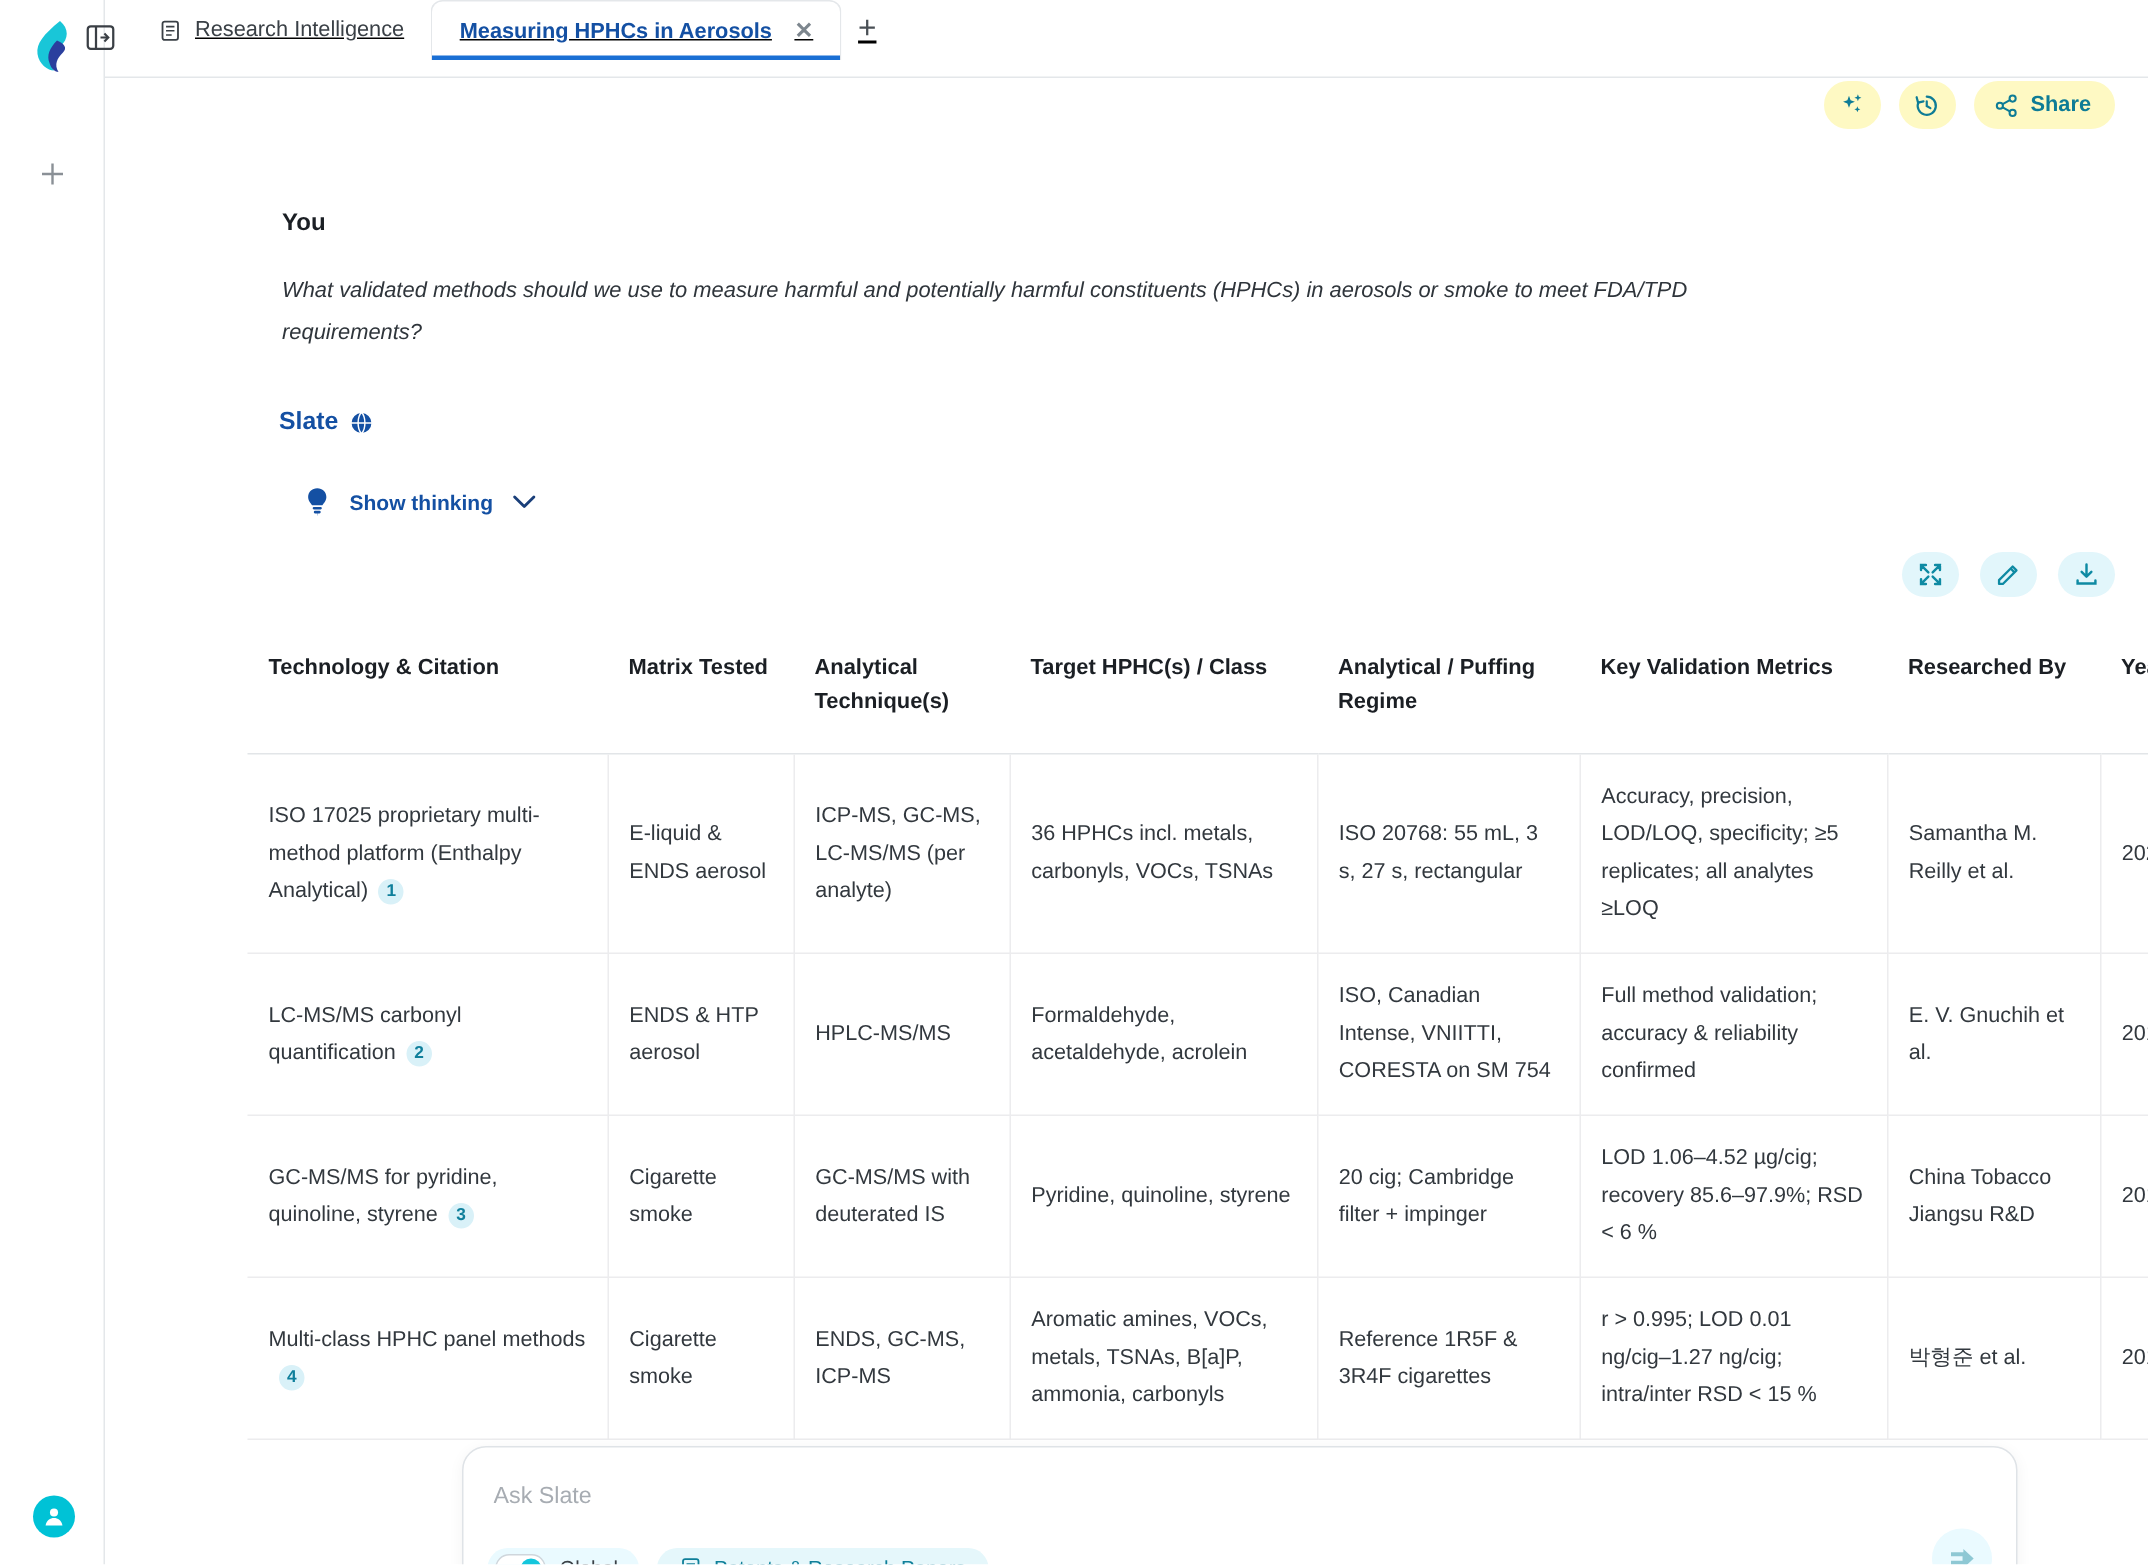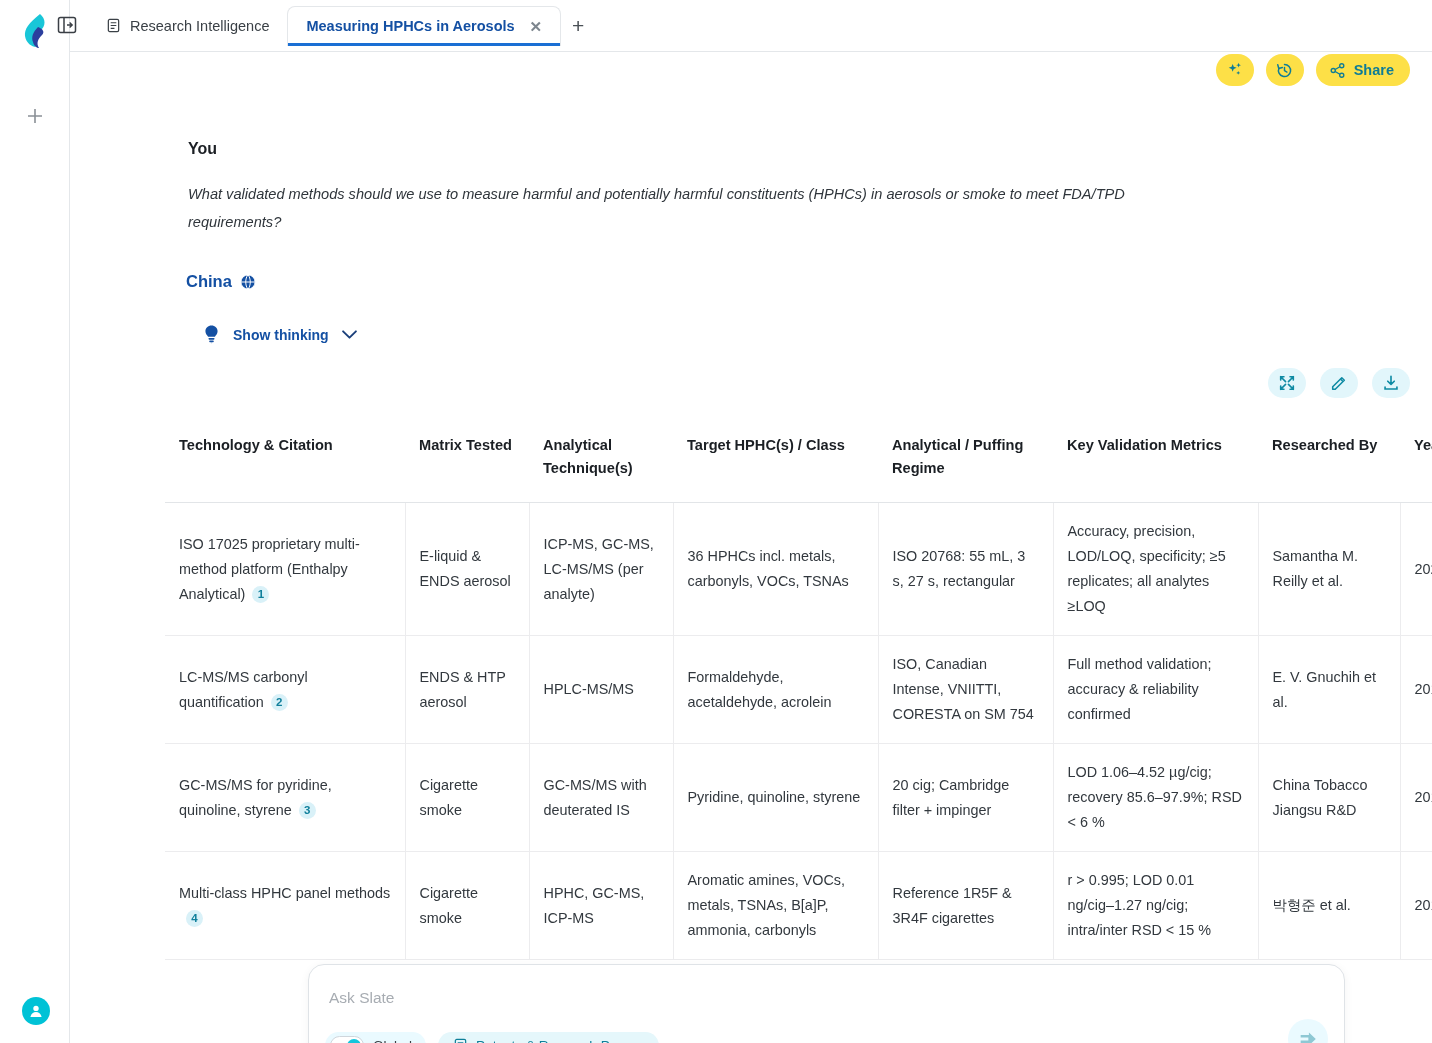--- a/index.html
+++ b/index.html
@@ -29,22 +29,23 @@
     position: absolute; left: 22px; top: 997px;
     width: 28px; height: 28px; border-radius: 50%;
     background: #00c2d6; display: flex; align-items: center; justify-content: center;
     cursor: pointer;
   }
 
   
   #tabbar {
     position: absolute; left: 70px; top: 0; right: 0; height: 52px;
     background: #ffffff; border-bottom: 1px solid #e4e7ea;
-    display: flex; align-items: center; padding-left: 18px; gap: 0;
+    display: flex; align-items: flex-start; padding-left: 18px; gap: 0;
     z-index: 4;
+    text-decoration: underline;
   }
   #sidebar-toggle {
     position: absolute; left: 56px; top: 14px;
     width: 22px; height: 22px; color: #3a3f45; cursor: pointer; z-index: 6;
   }
   .tab {
     height: 40px; display: flex; align-items: center; gap: 9px;
     padding: 0 18px; border-radius: 8px 8px 0 0;
     font-size: 14.5px; color: #3a4046; cursor: pointer;
     background: transparent; position: relative; white-space: nowrap;
@@ -66,21 +67,21 @@
   #main {
     position: absolute; left: 70px; top: 52px; right: 0; bottom: 0;
     background: #ffffff; overflow: hidden;
   }
 
   #top-actions {
     position: absolute; right: 22px; top: 2px;
     display: flex; align-items: center; gap: 12px;
   }
   .pill-btn {
-    background: #fde047; border-radius: 999px; height: 32px;
+    background: #fef9c3; border-radius: 999px; height: 32px;
     display: flex; align-items: center; justify-content: center;
     color: #0e7c96; cursor: pointer; border: none;
   }
   .pill-btn.icon-only { width: 38px; }
   #share-btn { padding: 0 16px 0 13px; gap: 8px; font-size: 14.5px; font-weight: bold; }
 
   #you-label {
     position: absolute; left: 118px; top: 88px;
     font-size: 16px; font-weight: bold; color: #1b1f24;
   }
@@ -251,21 +252,21 @@
         </svg>
       </span>
       <span>Share</span>
     </button>
   </div>
 
   <div id="you-label">You</div>
   <div id="user-question">What validated methods should we use to measure harmful and potentially harmful constituents (HPHCs) in aerosols or smoke to meet FDA/TPD requirements?</div>
 
   <div id="slate-label">
-    <span>China</span>
+    <span>Slate</span>
     <span>
       <svg width="16" height="16" viewBox="0 0 18 18" class="ic">
         <circle cx="9" cy="9" r="8" fill="#1450a3"></circle>
         <path d="M9 1 A8 8 0 0 1 9 17 A8 8 0 0 1 9 1 M1 9 H17" fill="none" stroke="#ffffff" stroke-width="1.1"></path>
         <path d="M9 1 C5.6 4.6 5.6 13.4 9 17 M9 1 C12.4 4.6 12.4 13.4 9 17" fill="none" stroke="#ffffff" stroke-width="1.1"></path>
       </svg>
     </span>
   </div>
 
   <div id="show-thinking">
@@ -358,21 +359,21 @@
         <td>GC-MS/MS with deuterated IS</td>
         <td>Pyridine, quinoline, styrene</td>
         <td>20 cig; Cambridge filter + impinger</td>
         <td>LOD 1.06–4.52 µg/cig; recovery 85.6–97.9%; RSD &lt; 6 %</td>
         <td>China Tobacco Jiangsu R&amp;D</td>
         <td>2016</td>
       </tr>
       <tr>
         <td><span>Multi-class HPHC panel methods</span><span class="cite">4</span></td>
         <td>Cigarette smoke</td>
-        <td>HPHC, GC-MS, ICP-MS</td>
+        <td>ENDS, GC-MS, ICP-MS</td>
         <td>Aromatic amines, VOCs, metals, TSNAs, B[a]P, ammonia, carbonyls</td>
         <td>Reference 1R5F &amp; 3R4F cigarettes</td>
         <td>r &gt; 0.995; LOD 0.01 ng/cig–1.27 ng/cig; intra/inter RSD &lt; 15 %</td>
         <td>박형준 et al.</td>
         <td>2015</td>
       </tr>
     </tbody>
   </table>
 
   <div id="composer">

